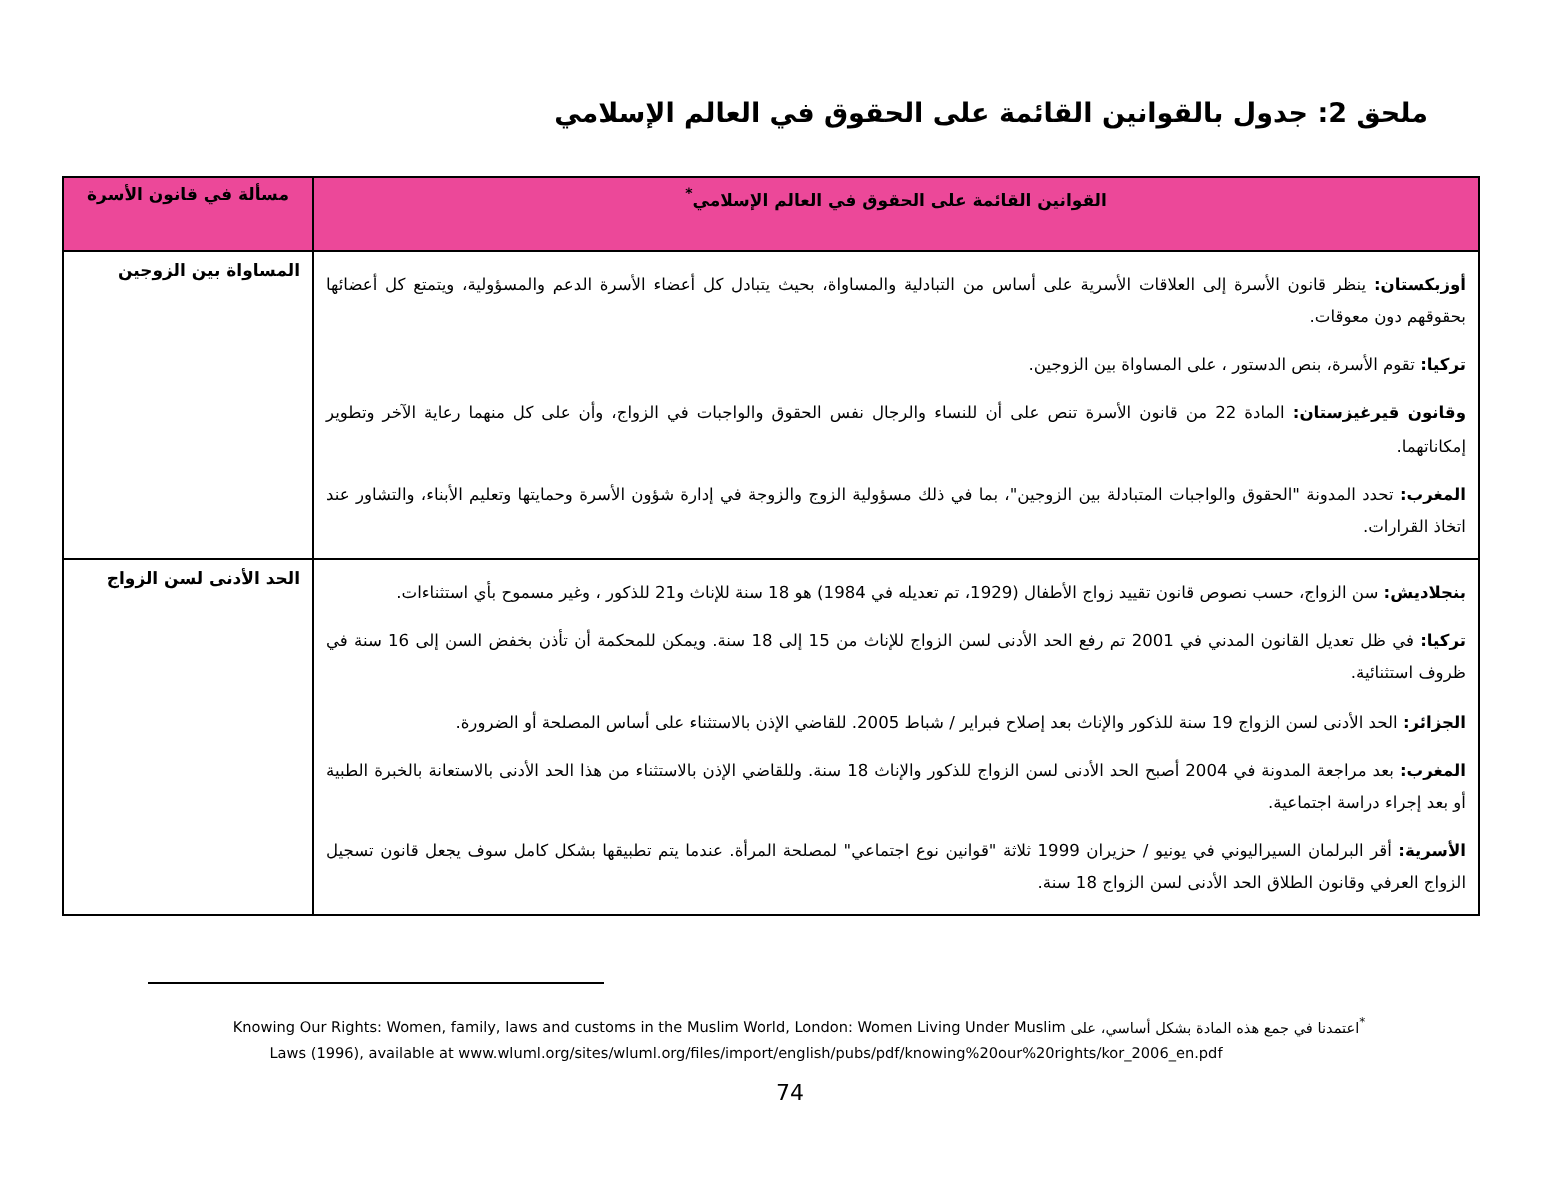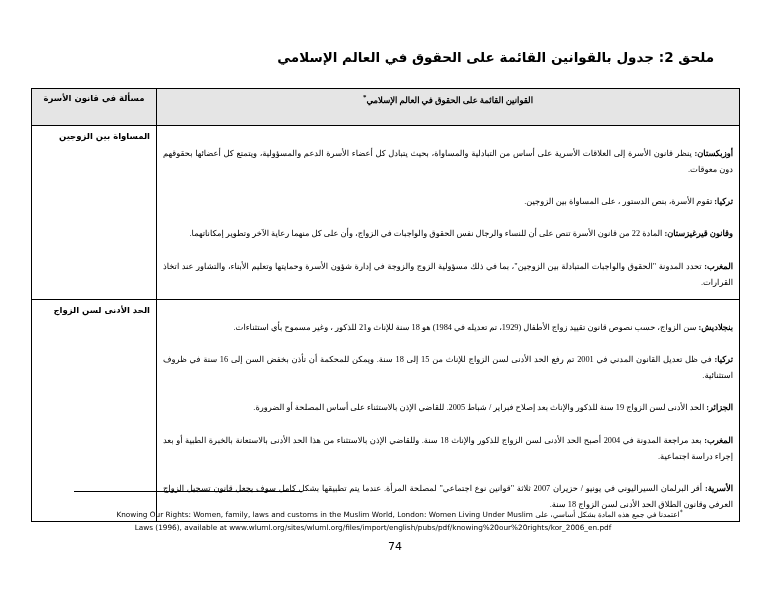--- a/index.html
+++ b/index.html
@@ -38,49 +38,48 @@
     margin: 0 0 0 0;
     border-collapse: collapse;
     table-layout: fixed;
   }
   table.main-table td, table.main-table th {
     border: 1px solid #000000;
     vertical-align: top;
     padding: 4px 6px 6px 6px;
   }
   thead th {
-    background: #e5e5e5;
+    background: #ec4899;
     height: 26px;
     font-size: 8.5px;
     font-weight: bold;
     text-align: center;
     vertical-align: middle;
     padding: 3px 4px;
   }
   th.col-issue, td.col-issue {
     width: 112px;
   }
   th.col-laws, td.col-laws {
     width: 570px;
-    font-family: Liberation Serif, serif;
   }
   td.col-issue {
     font-size: 8.5px;
     font-weight: bold;
     padding-top: 8px;
     line-height: 1.5;
   }
   td.col-laws {
     font-size: 8.3px;
     text-align: justify;
     text-align-last: right;
     line-height: 1.95;
   }
   td.col-laws p {
-    margin: 16px 0 8px 0;
+    margin: 4px 0 8px 0;
   }
   td.col-laws p:last-child {
     margin-bottom: 2px;
   }
   .country {
     font-weight: bold;
   }
   .sup-mark {
     font-size: 7px;
     vertical-align: super;
@@ -161,21 +160,21 @@
           <p><span class="country">المغرب:</span><span> تحدد المدونة "الحقوق والواجبات المتبادلة بين الزوجين"، بما في ذلك مسؤولية الزوج والزوجة في إدارة شؤون الأسرة وحمايتها وتعليم الأبناء، والتشاور  عند اتخاذ القرارات.</span></p>
         </td>
         <td class="col-issue">المساواة بين الزوجين</td>
       </tr>
       <tr>
         <td class="col-laws">
           <p><span class="country">بنجلاديش:</span><span> سن الزواج، حسب نصوص قانون تقييد زواج الأطفال (1929، تم تعديله في 1984) هو 18 سنة للإناث و21 للذكور ، وغير مسموح بأي استثناءات.</span></p>
           <p><span class="country">تركيا:</span><span> في ظل تعديل القانون المدني في 2001 تم رفع الحد الأدنى لسن الزواج للإناث من 15 إلى 18 سنة. ويمكن للمحكمة أن تأذن بخفض السن إلى 16 سنة في ظروف استثنائية.</span></p>
           <p><span class="country">الجزائر:</span><span> الحد الأدنى لسن الزواج 19 سنة للذكور والإناث بعد إصلاح فبراير / شباط 2005. للقاضي الإذن بالاستثناء على أساس المصلحة أو الضرورة.</span></p>
           <p><span class="country">المغرب:</span><span> بعد مراجعة المدونة في 2004 أصبح الحد الأدنى لسن الزواج للذكور والإناث 18 سنة. وللقاضي الإذن بالاستثناء من هذا الحد الأدنى بالاستعانة بالخبرة الطبية أو بعد إجراء دراسة اجتماعية.</span></p>
-          <p><span class="country">الأسرية:</span><span> أقر البرلمان السيراليوني في يونيو / حزيران 2007 ثلاثة "قوانين نوع اجتماعي" لمصلحة المرأة. عندما يتم تطبيقها بشكل كامل سوف يجعل قانون تسجيل الزواج العرفي وقانون الطلاق الحد الأدنى لسن الزواج 18 سنة.</span></p>
+          <p><span class="country">الأسرية:</span><span> أقر البرلمان السيراليوني في يونيو / حزيران 1999 ثلاثة "قوانين نوع اجتماعي" لمصلحة المرأة. عندما يتم تطبيقها بشكل كامل سوف يجعل قانون تسجيل الزواج العرفي وقانون الطلاق الحد الأدنى لسن الزواج 18 سنة.</span></p>
         </td>
         <td class="col-issue">الحد الأدنى لسن الزواج</td>
       </tr>
     </tbody>
   </table>
 
   <div class="footnote-zone">
     <div class="fn-rule-wrap">
       <span class="fn-rule-inner"></span>
     </div>

